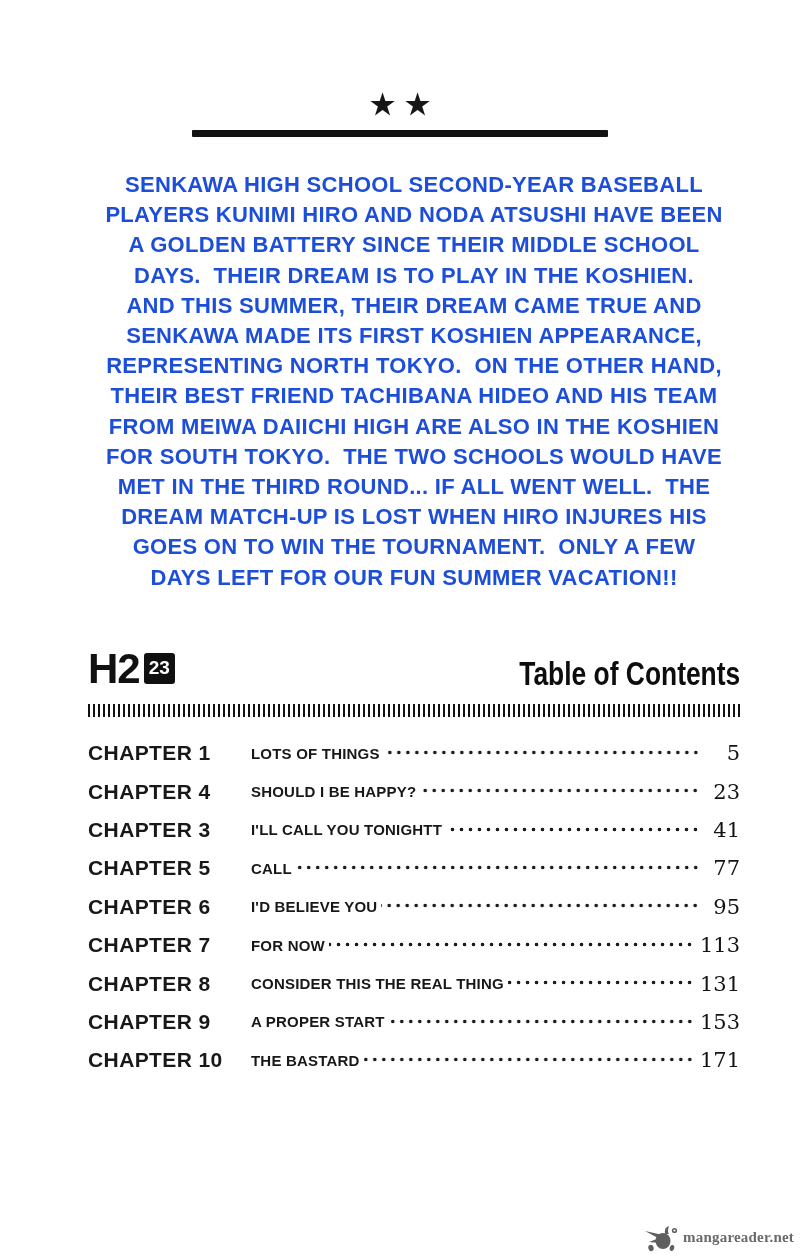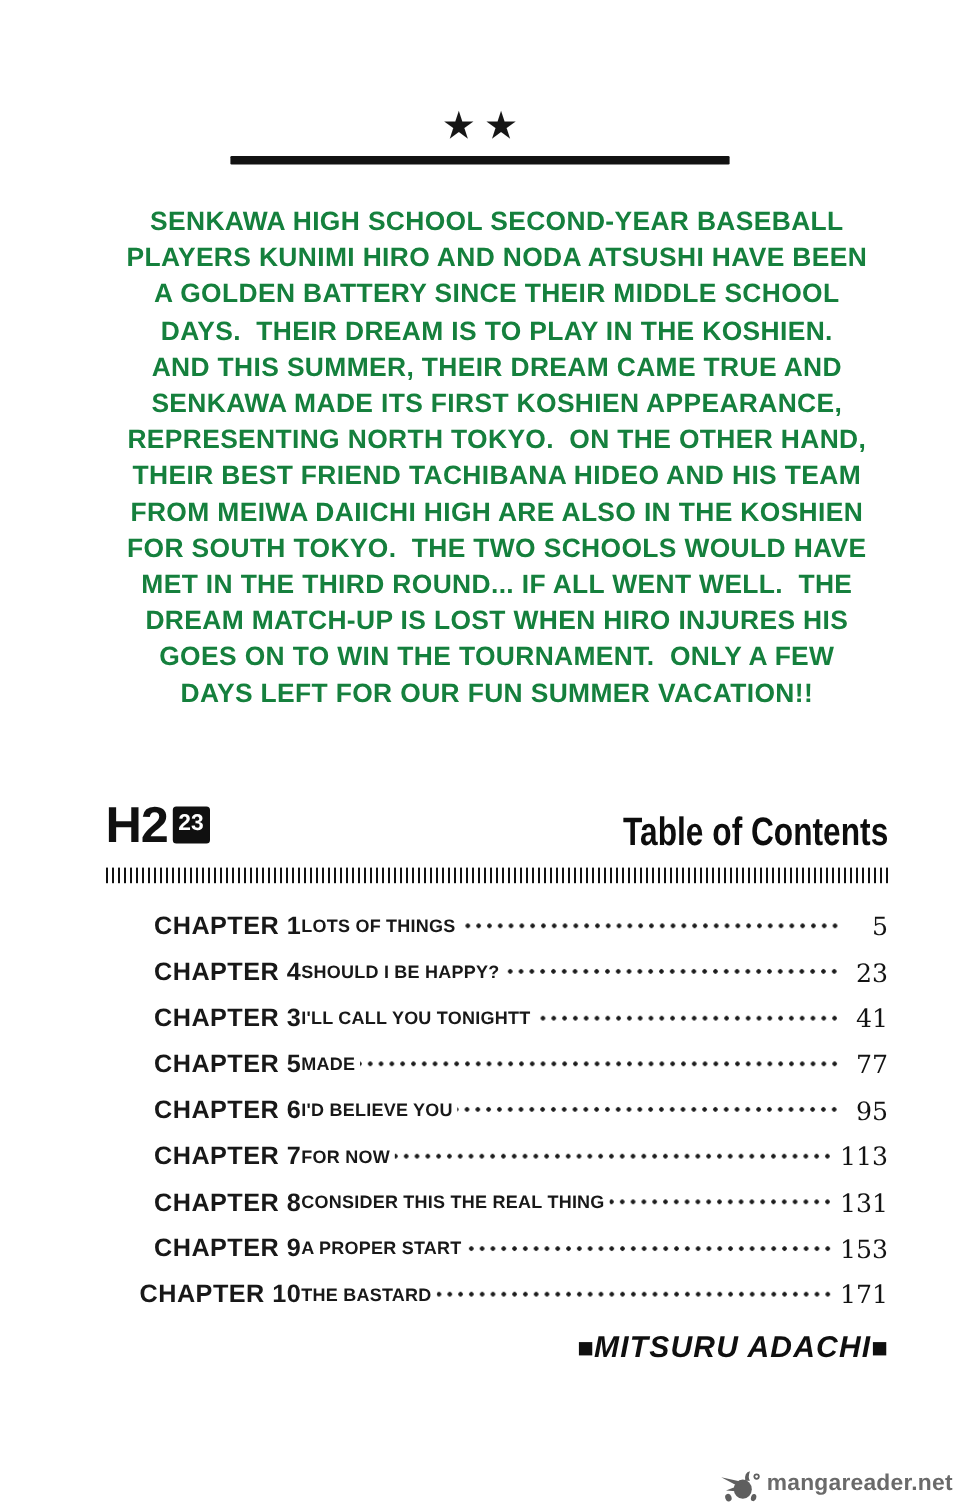--- a/index.html
+++ b/index.html
@@ -22,25 +22,25 @@
   .story-title .star { font-size:28px; letter-spacing:0; }
   .title-rule {
     width:416px; height:7px; background:#121212;
     margin:9px auto 0 auto; border-radius:1px;
   }
 
   
   .synopsis { margin-top:33px; text-align:center; }
   .synopsis .line {
     font-size:22px; font-weight:700; line-height:30.2px;
-    letter-spacing:0.3px; white-space:pre-wrap; color:#15803d;padding-left:28px;
-  }
-
-  
-  .toc { position:absolute; left:88px; right:60px; top:648px;margin-top:19px; }
+    letter-spacing:0.3px; white-space:pre-wrap; color:#1d4ed8;padding-left:28px;
+  }
+
+  
+  .toc { position:absolute; left:88px; right:60px; top:648px; }
   .toc-head { display:flex; align-items:flex-end; justify-content:space-between; height:42px; }
   .logo { display:flex; align-items:center; gap:4px; }
   .logo-series {
     font-size:42px; font-weight:700; letter-spacing:-1px; line-height:1;
     font-family:"Liberation Sans", sans-serif; color:#111;
   }
   .logo-vol {
     width:31px; height:31px; background:#101010; border-radius:3px;
     color:#ffffff; font-size:19px; font-weight:700;
     display:flex; align-items:center; justify-content:center;
@@ -57,21 +57,20 @@
     background:repeating-linear-gradient(90deg,#111 0px,#111 2px,transparent 2px,transparent 5px);
   }
 
   
   .chapters { margin-top:17px; }
   .chapter-row { display:flex; align-items:center; height:38.4px; }
   .ch-label {
     width:163px; flex:0 0 163px;
     font-size:21px; font-weight:700; letter-spacing:0.4px; color:#181818;
     white-space:nowrap;
-    text-align:right;
   }
   .ch-title {
     font-size:15px; font-weight:700; letter-spacing:0.2px; color:#181818;
     white-space:nowrap;
   }
   .ch-dots {
     flex:1 1 auto; align-self:stretch; margin:0 6px 0 4px;
     background-image:radial-gradient(circle, #1c1c1c 1.6px, transparent 2.1px);
     background-size:9px 9px; background-repeat:repeat-x;
     background-position:right 47%;
@@ -88,22 +87,22 @@
     letter-spacing:1px; color:#0f0f0f; white-space:nowrap;
   }
   .author-line .sq { font-style:normal; font-size:23px; letter-spacing:0; }
 
   
   .watermark {
     position:absolute; right:6px; bottom:6px;
     display:flex; align-items:center; gap:2px; color:#6a6a6a;
   }
   .watermark-text {
-    font-size:19px; font-weight:700; letter-spacing:0.2px;
-    font-family:Liberation Sans, sans-serif;
+    font-size:15px; font-weight:700; letter-spacing:0.2px;
+    font-family:Liberation Serif, serif;
   }
 </style>
 </head>
 <body>
 
 <div class="page">
 
   <div class="story-header">
     <div class="story-title">
       <span class="star">★</span>
@@ -160,21 +159,21 @@
       <div class="chapter-row">
         <span class="ch-label">CHAPTER 3</span>
         <span class="ch-title">I'LL CALL YOU TONIGHTT</span>
         <span class="ch-dots"></span>
         <span class="ch-page">41</span>
       </div>
 
 
       <div class="chapter-row">
         <span class="ch-label">CHAPTER 5</span>
-        <span class="ch-title">MADE</span>
+        <span class="ch-title">CALL</span>
         <span class="ch-dots"></span>
         <span class="ch-page">77</span>
       </div>
 
       <div class="chapter-row">
         <span class="ch-label">CHAPTER 6</span>
         <span class="ch-title">I'D BELIEVE YOU</span>
         <span class="ch-dots"></span>
         <span class="ch-page">95</span>
       </div>
@@ -202,23 +201,20 @@
 
       <div class="chapter-row">
         <span class="ch-label">CHAPTER 10</span>
         <span class="ch-title">THE BASTARD</span>
         <span class="ch-dots"></span>
         <span class="ch-page">171</span>
       </div>
 
     </div>
 
-    <div class="author-line">
-      <span class="sq">■</span><span>MITSURU ADACHI</span><span class="sq">■</span>
-    </div>
 
   </div>
 
   <div class="watermark">
     <span style="display:inline-block; line-height:0;">
       <svg width="40" height="30" viewBox="0 0 40 30" xmlns="http://www.w3.org/2000/svg">
         <g fill="#5f5f5f">
           <ellipse cx="22" cy="19" rx="7.5" ry="8"></ellipse>
           <path d="M22 13 L4 9 L17 16 Z"></path>
           <path d="M21 15 L8 20 L19 21 Z"></path>

